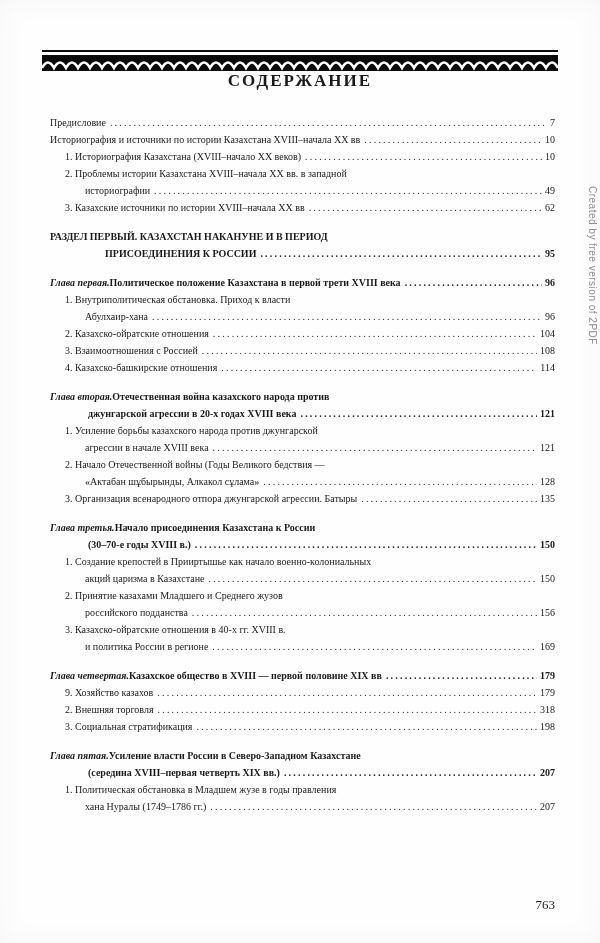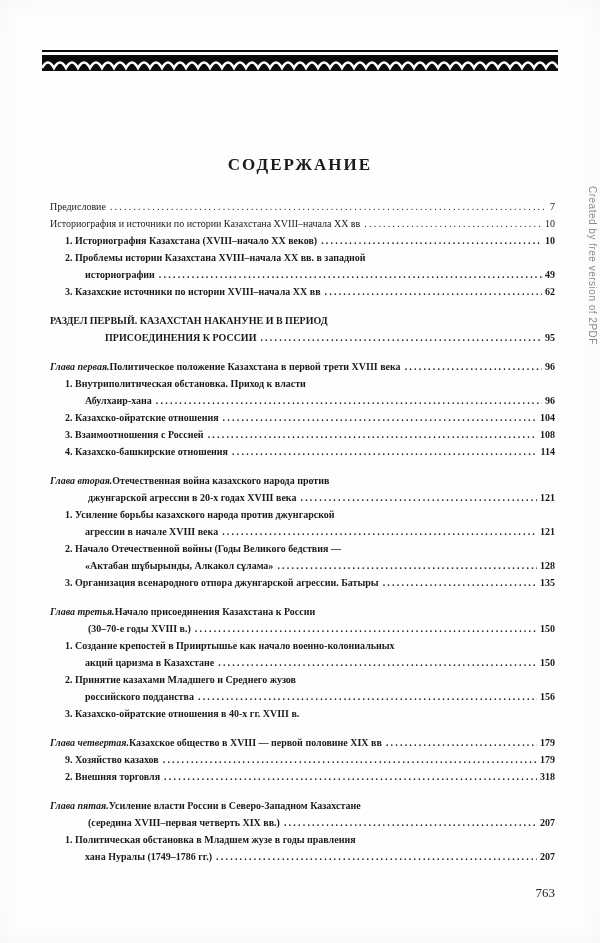--- a/index.html
+++ b/index.html
@@ -12,35 +12,34 @@
     font-family: "Liberation Serif", serif;
     color: #1a1a1a;
     box-shadow: inset 0 0 30px rgba(0,0,0,0.035);
   }
   
   .ornament { margin: 50px 42px 0 42px; }
   .ornament .rule { height: 2px; background: #0b0b0b; margin-bottom: 3px; }
   .ornament svg { display: block; }
 
   .title {
-    margin-top: 84px;
     text-align: center;
     font-size: 17px;
     font-weight: bold;
     letter-spacing: 2px;
   }
 
   .toc {
     margin: 23px 45px 0 50px;
     font-size: 10px;
     line-height: 17px;
   }
   .entry { }
   .entry.section, .entry.chapter { font-weight: bold; margin-top: 12px; }
-  .entry.subitem { padding-left: 15px; font-weight: bold; }
+  .entry.subitem { padding-left: 15px; }
   .line { display: flex; align-items: baseline; }
   .line .text { white-space: nowrap; }
   .entry.subitem .line.cont { padding-left: 20px; align-items: flex-end; }
   .entry.chapter .line.cont { padding-left: 38px; justify-content: space-between; }
   .entry.section .line.cont { padding-left: 55px; }
   .chap-label { font-style: italic; white-space: nowrap; }
   .dots {
     flex: 1 1 auto;
     overflow: hidden;
     white-space: nowrap;
@@ -50,21 +49,21 @@
   .dots::after {
     content: "........................................................................................................................";
     letter-spacing: 2.2px;
     color: #222;
   }
   .pg { flex: none; }
 
   .folio {
     position: absolute;
     right: 45px;
-    bottom: 42px;
+    bottom: 30px;
     font-size: 13px;
   }
   .watermark {
     position: absolute;
     top: 186px;
     right: 2px;
     writing-mode: vertical-rl;
     font-family: "Liberation Sans", sans-serif;
     font-size: 10px;
     color: #8a8a8a;
@@ -240,20 +239,25 @@
         <div class="line cont">
           <span class="text">российского подданства</span>
           <span class="dots"></span>
           <span class="pg">156</span>
         </div>
       </div>
       <div class="entry subitem">
         <div class="line">
           <span class="text">3. Казахско-ойратские отношения в 40-х гг. XVIII в.</span>
         </div>
+        <div class="line cont">
+          <span class="text">и политика России в регионе</span>
+          <span class="dots"></span>
+          <span class="pg">169</span>
+        </div>
       </div>
       <div class="entry chapter">
         <div class="line">
           <span class="chap-label">Глава четвертая.</span>
           <span class="text"> Казахское общество в XVIII — первой половине XIX вв</span>
           <span class="dots"></span>
           <span class="pg">179</span>
         </div>
       </div>
       <div class="entry subitem">
@@ -263,20 +267,27 @@
           <span class="pg">179</span>
         </div>
       </div>
       <div class="entry subitem">
         <div class="line">
           <span class="text">2. Внешняя торговля</span>
           <span class="dots"></span>
           <span class="pg">318</span>
         </div>
       </div>
+      <div class="entry subitem">
+        <div class="line">
+          <span class="text">3. Социальная стратификация</span>
+          <span class="dots"></span>
+          <span class="pg">198</span>
+        </div>
+      </div>
       <div class="entry chapter">
         <div class="line">
           <span class="chap-label">Глава пятая.</span>
           <span class="text"> Усиление власти России в Северо-Западном Казахстане</span>
         </div>
         <div class="line cont">
           <span class="text">(середина XVIII–первая четверть XIX вв.)</span>
           <span class="dots"></span>
           <span class="pg">207</span>
         </div>

